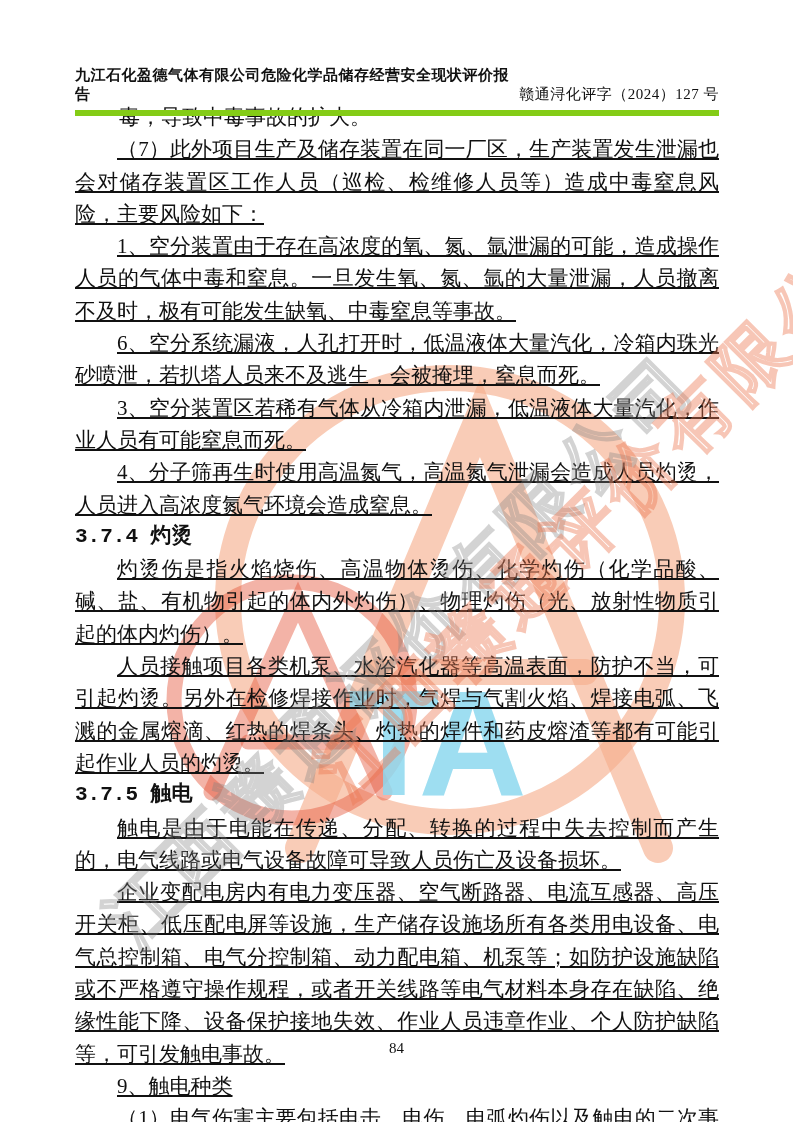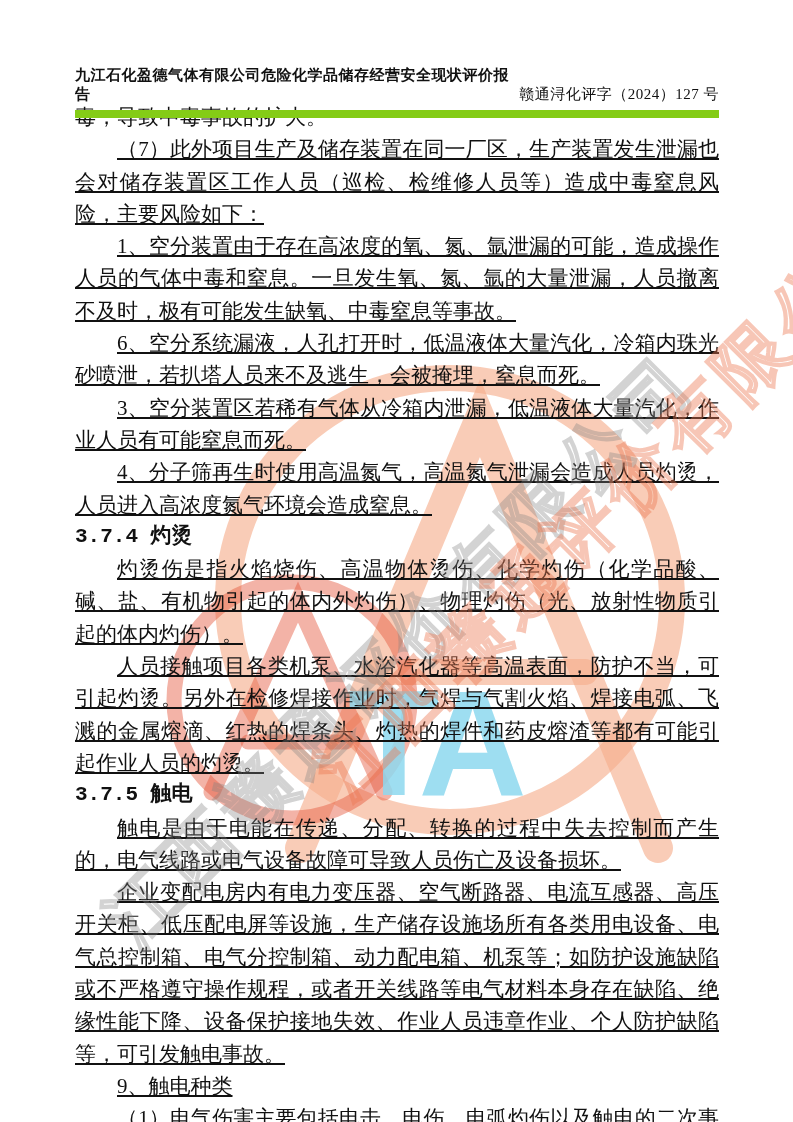--- a/index.html
+++ b/index.html
@@ -5,31 +5,31 @@
   html,body { margin:0; padding:0; background:#ffffff; }
   .page {
     position:relative; width:793px; height:1122px; background:#ffffff;
     overflow:hidden; font-family:"Liberation Serif", serif; color:#111;
   }
   
   .header {
     position:absolute; left:75px; top:66px; width:644px;
     display:flex; justify-content:space-between; align-items:flex-end;
     font-size:15px; font-weight:bold; letter-spacing:0.5px;
-    border-bottom:8px solid #84cc16; padding-bottom:6px; z-index:4;
+    border-bottom:6px solid #84cc16; padding-bottom:6px; z-index:4;
   }
   .header .hr-right { font-weight:normal; white-space:nowrap; }
   
   .content {
     position:absolute; left:75px; top:101px; width:644px; z-index:2;
     font-size:21px; line-height:32.3px; text-align:justify; text-justify:inter-ideograph;
   }
   .content p { margin:0; }
   .content p.paragraph { text-indent:2em;text-decoration:underline; }
-  .content p.continuation { text-indent:0; }
+  .content p.continuation { text-indent:0;margin-left:44px; }
   .content p.heading {
     text-indent:0; font-weight:bold;
     font-family:Liberation Mono, monospace;
   }
   
   .footer {
     position:absolute; left:0; top:1040px; width:100%;
     text-align:center; font-size:15px; z-index:4;
   }
   
@@ -89,14 +89,15 @@
       <p class="heading">3.7.5 触电</p>
       <p class="paragraph">触电是由于电能在传递、分配、转换的过程中失去控制而产生的，电气线路或电气设备故障可导致人员伤亡及设备损坏。</p>
       <p class="paragraph">企业变配电房内有电力变压器、空气断路器、电流互感器、高压开关柜、低压配电屏等设施，生产储存设施场所有各类用电设备、电气总控制箱、电气分控制箱、动力配电箱、机泵等；如防护设施缺陷或不严格遵守操作规程，或者开关线路等电气材料本身存在缺陷、绝缘性能下降、设备保护接地失效、作业人员违章作业、个人防护缺陷等，可引发触电事故。</p>
       <p class="paragraph">9、触电种类</p>
       <p class="paragraph">（1）电气伤害主要包括电击、电伤、电弧灼伤以及触电的二次事故。</p>
     </div>
 
   <div class="wm-diag gray">江西赣通评价有限公司</div>
   <div class="wm-diag orange">江西赣通评价有限公司</div>
 
+  <div class="footer">84</div>
 
 </div>
 
 </body></html>

